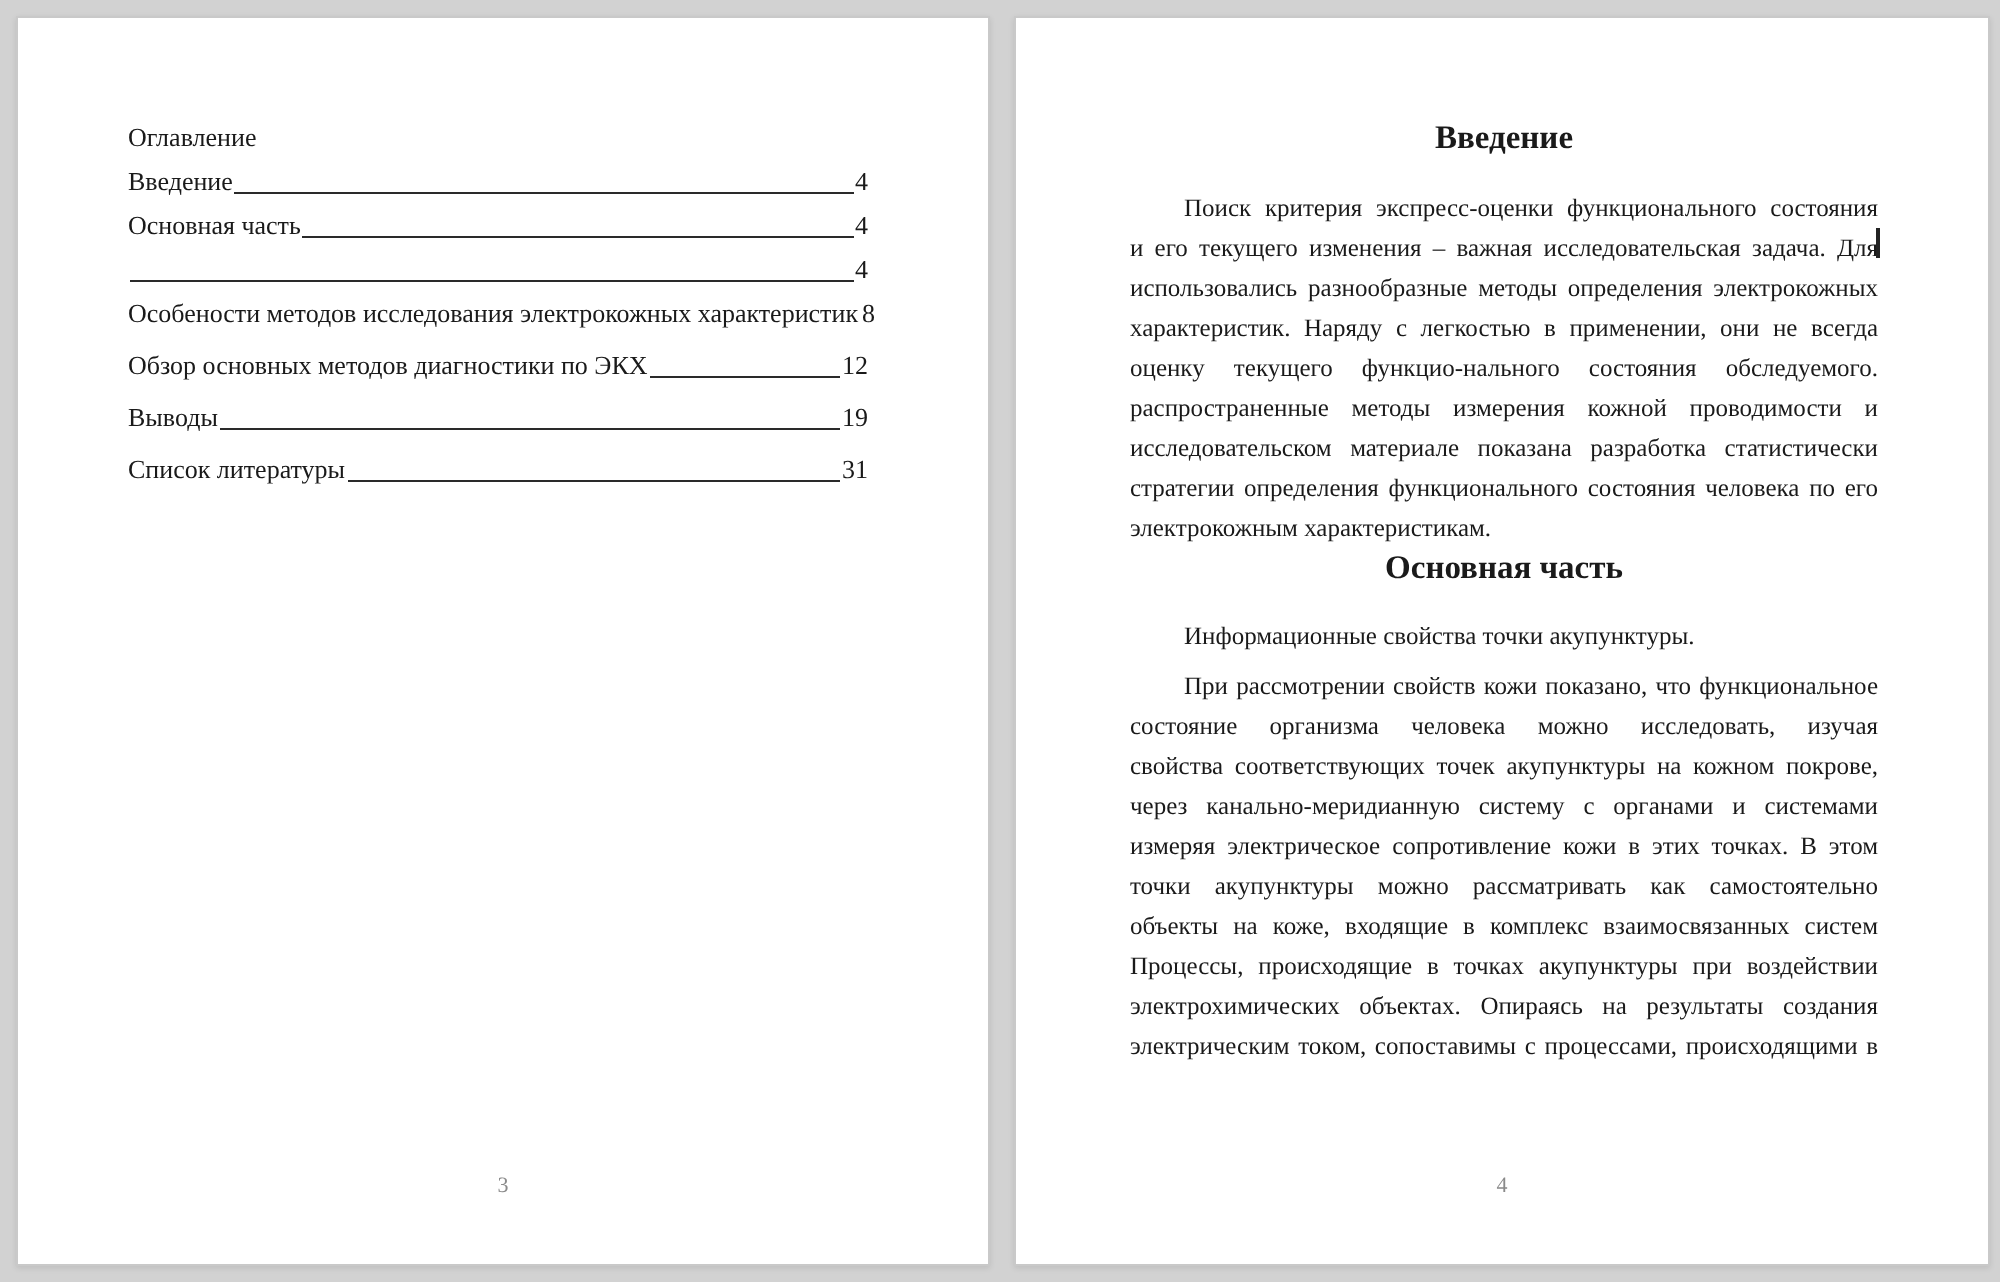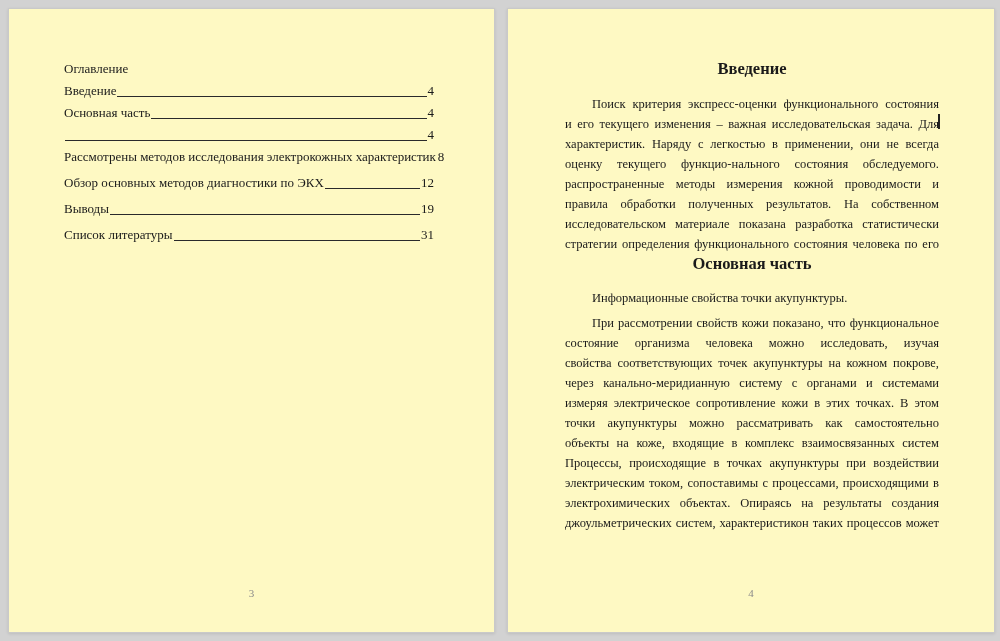--- a/index.html
+++ b/index.html
@@ -6,21 +6,21 @@
   body{
     width:1000px;height:641px;
     background:#d2d2d2;
     font-family:"Liberation Serif","DejaVu Serif",serif;
     color:#1a1a1a;
     position:relative;
     overflow:hidden;
   }
   .page{
     position:absolute;top:8px;height:625px;
-    background:#fef9c3;
+    background:#ffffff;
     border:1px solid #c9c9c9;
     box-sizing:border-box;
     box-shadow:0 1px 3px rgba(0,0,0,0.10);
   }
   #page-left{left:8px;width:487px;}
   #page-right{left:507px;width:488px;}
 
   
   .toc{
     position:absolute;left:55px;top:52px;width:370px;
@@ -90,21 +90,21 @@
       <div class="toc-row">
         <span class="toc-label">Основная часть</span>
         <span class="toc-leader"></span>
         <span class="toc-num">4</span>
       </div>
       <div class="toc-row">
         <span class="toc-leader"></span>
         <span class="toc-num">4</span>
       </div>
       <div class="toc-row">
-        <span class="toc-label">Рассмотрены методов исследования электрокожных характеристик</span>
+        <span class="toc-label">Особености методов исследования электрокожных характеристик</span>
         <span class="toc-leader"></span>
         <span class="toc-num">8</span>
       </div>
       <div class="toc-row">
         <span class="toc-label">Обзор основных методов диагностики по ЭКХ</span>
         <span class="toc-leader"></span>
         <span class="toc-num">12</span>
       </div>
       <div class="toc-row">
         <span class="toc-label">Выводы</span>
@@ -123,42 +123,42 @@
 </div>
 
 <div class="page" id="page-right">
   <div class="content">
 
     <div class="doc-h h-intro">Введение</div>
 
     <div class="para">
       <div class="line ind">Поиск критерия экспресс-оценки функционального состояния человека</div>
       <div class="line">и его текущего изменения – важная исследовательская задача. Для этой цели</div>
+      <div class="line">использовались разнообразные методы определения электрокожных</div>
       <div class="line">характеристик. Наряду с легкостью в применении, они не всегда дают точную</div>
       <div class="line">оценку текущего функцио-нального состояния обследуемого. Рассмотрены</div>
       <div class="line">распространенные методы измерения кожной проводимости и существующие</div>
-      <div class="line">правила обработки полученных результатов. На собственном</div>
       <div class="line">исследовательском материале показана разработка статистически верной</div>
       <div class="line">стратегии определения функционального состояния человека по его</div>
+      <div class="line end">электрокожным характеристикам.</div>
     </div>
 
     <div class="doc-h h-main">Основная часть</div>
 
     <div class="line end ind subhead">Информационные свойства точки акупунктуры.</div>
 
     <div class="para">
       <div class="line ind">При рассмотрении свойств кожи показано, что функциональное</div>
       <div class="line">состояние организма человека можно исследовать, изучая проводящие</div>
       <div class="line">свойства соответствующих точек акупунктуры на кожном покрове, связанных</div>
       <div class="line">через канально-меридианную систему с органами и системами организма, и</div>
       <div class="line">измеряя электрическое сопротивление кожи в этих точках. В этом случае</div>
       <div class="line">точки акупунктуры можно рассматривать как самостоятельно изучаемые</div>
       <div class="line">объекты на коже, входящие в комплекс взаимосвязанных систем организма</div>
       <div class="line">Процессы, происходящие в точках акупунктуры при воздействии постоянным</div>
+      <div class="line">электрохимических объектах. Опираясь на результаты создания</div>
       <div class="line">электрическим током, сопоставимы с процессами, происходящими в</div>
-      <div class="line">электрохимических объектах. Опираясь на результаты создания</div>
-      <div class="line">джоульметрических систем, характеристикон таких процессов может</div>
     </div>
 
   </div>
   <div class="caret"></div>
   <div class="page-num">4</div>
 </div>
 
 </body></html>

